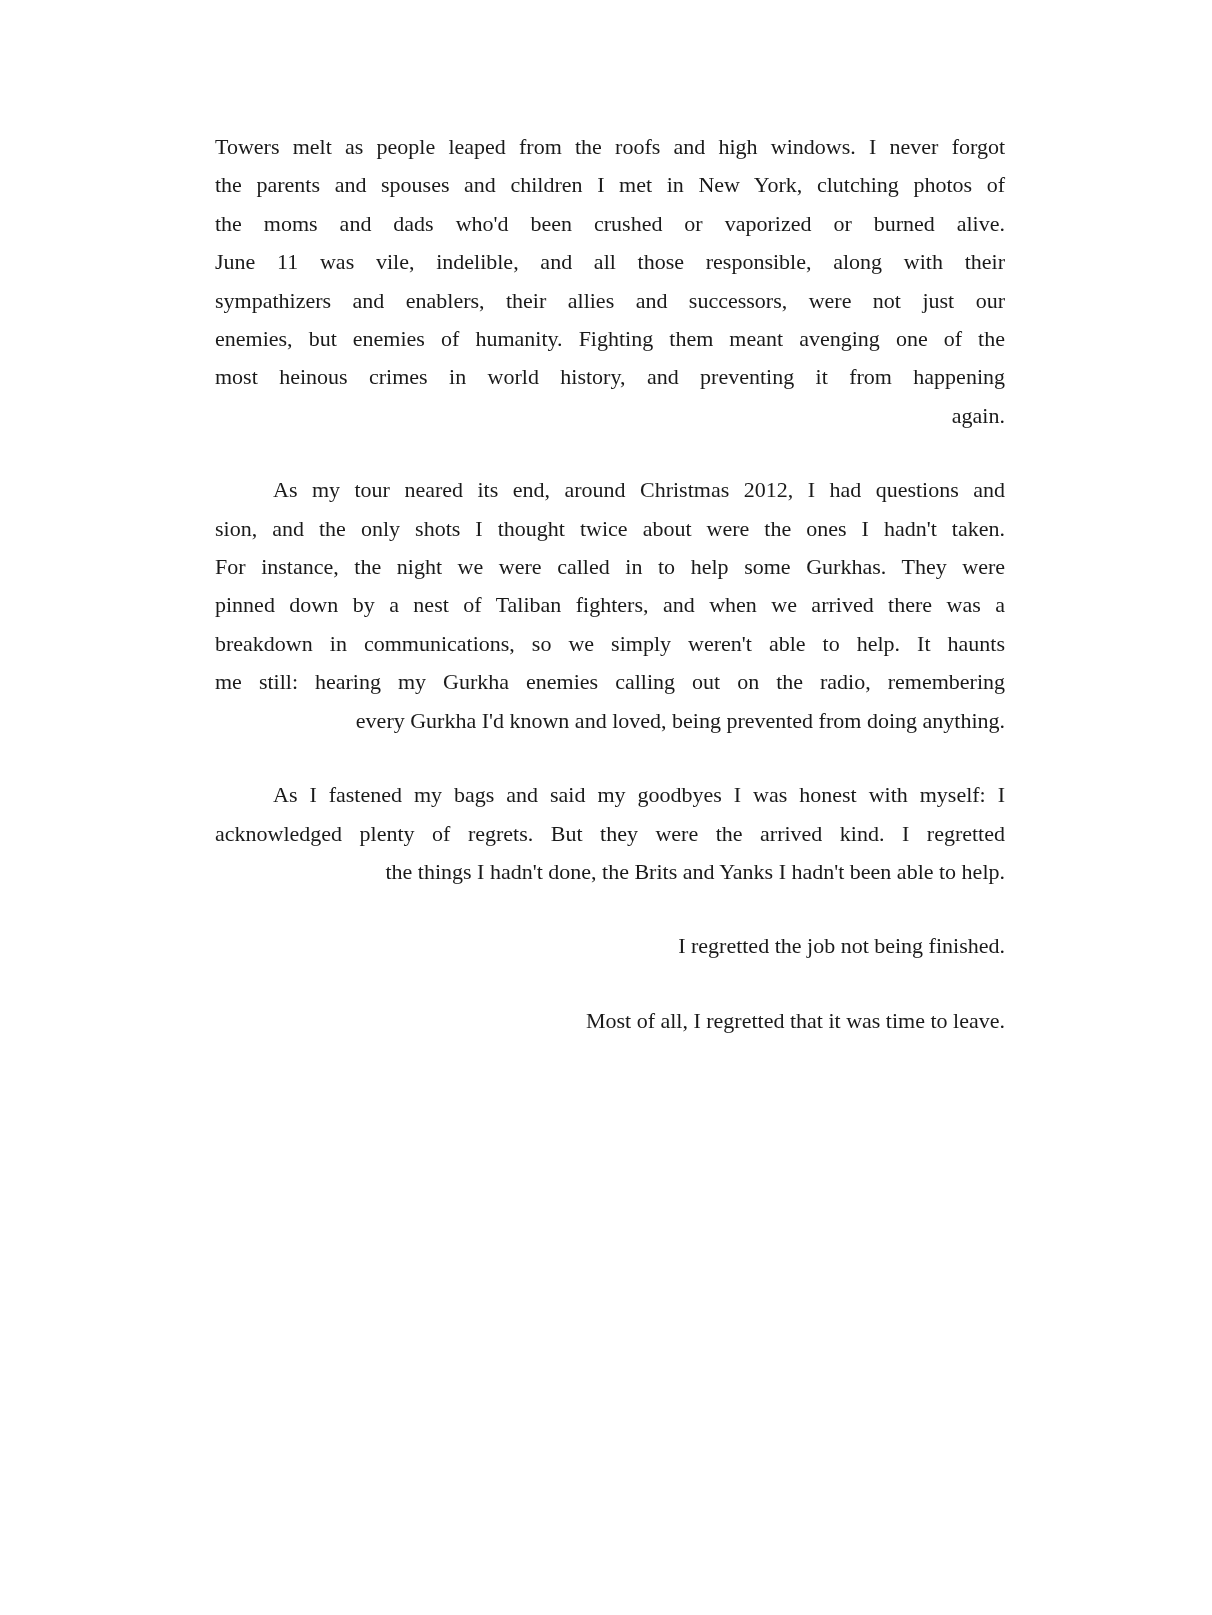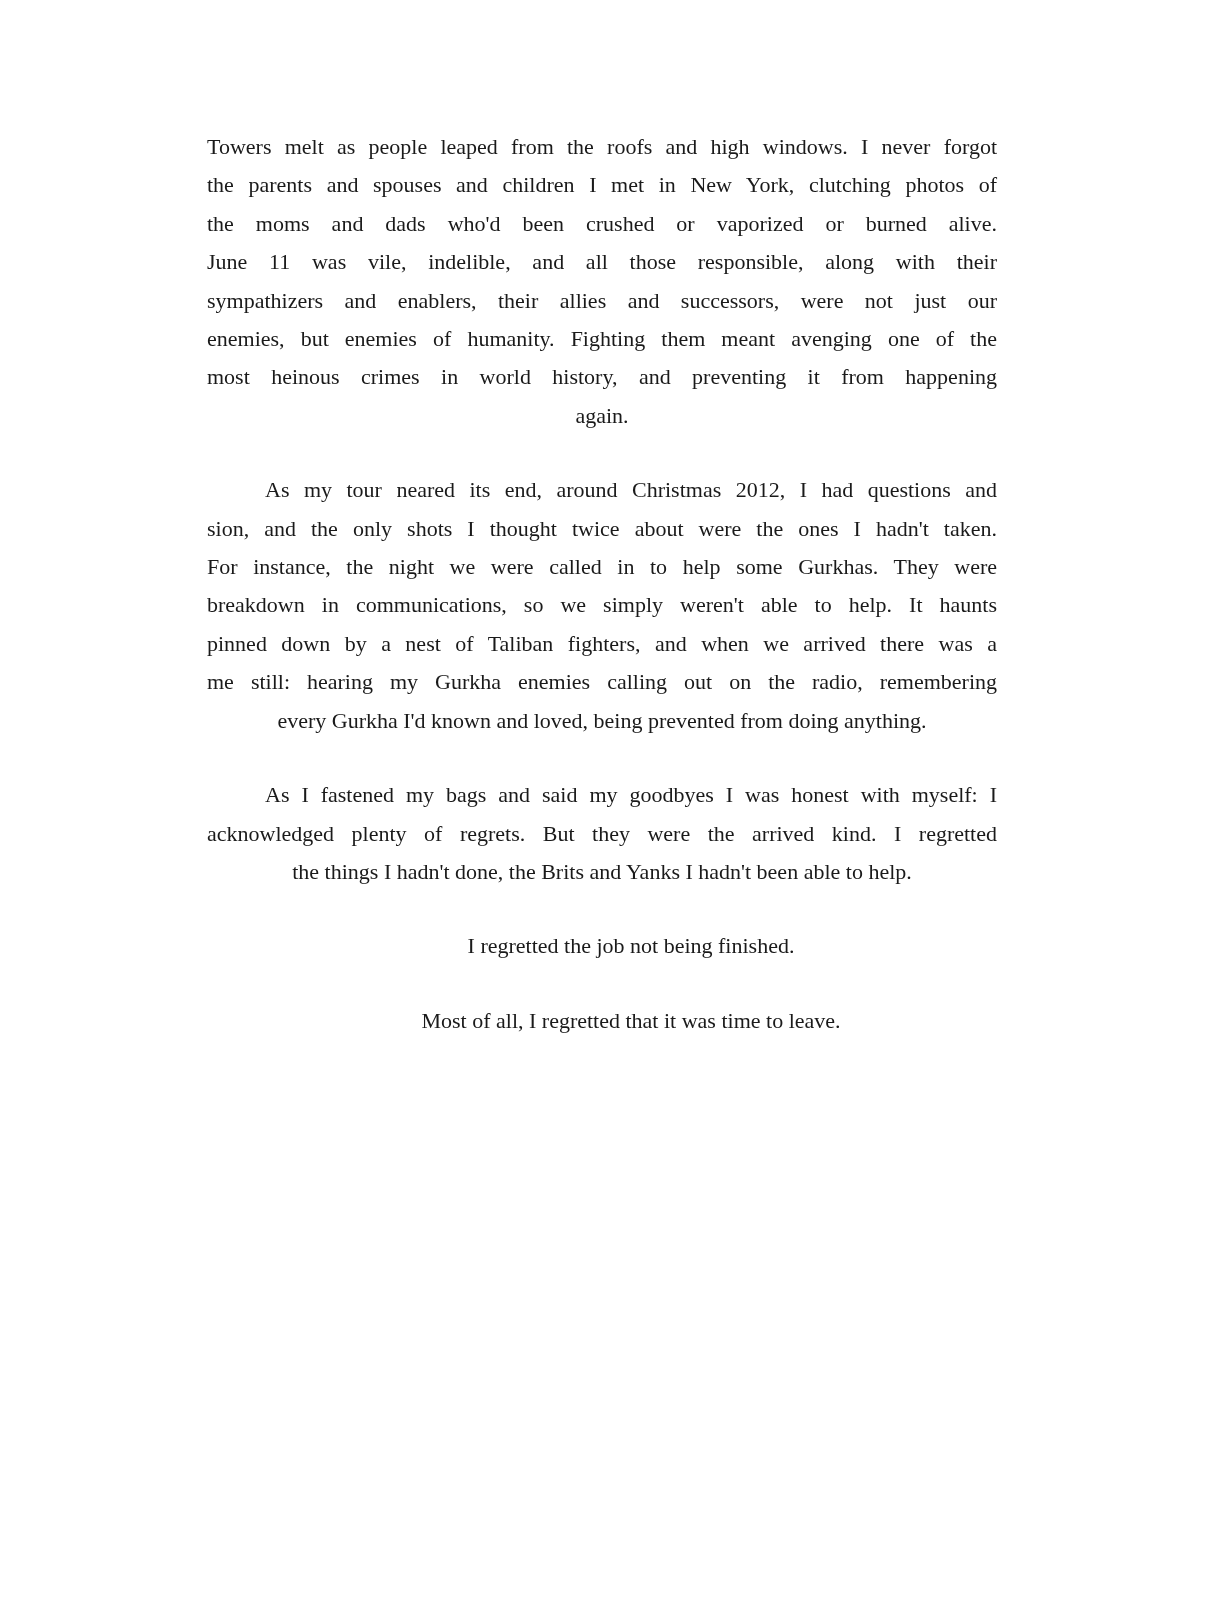--- a/index.html
+++ b/index.html
@@ -9,42 +9,42 @@
   body {
     width: 1212px;
     height: 1615px;
     background: #ffffff;
     position: relative;
     font-family: "Liberation Serif", serif;
     overflow: hidden;
   }
   .book-page {
     position: absolute;
-    left: 0;
+    left: 8px;
     top: 0;
     width: 1112px;
     height: 1615px;
     background: #ffffff;
   }
   .page-text {
     position: absolute;
     left: 207px;
     top: 128px;
     width: 790px;
   }
   .paragraph {
     margin: 0;
     padding: 0;
   }
   .line {
     font-family: "Liberation Serif", serif;
     font-size: 22px;
     line-height: 38.4px;
     color: #1a1a1a;
-    text-align: center;
+    text-align: right;
     white-space: normal;
   }
   
   .line.j {
     text-align: justify;
     text-align-last: justify;
   }
   
   .line.indent {
     text-indent: 58px;
@@ -63,22 +63,22 @@
         <div class="line j">June 11 was vile, indelible, and all those responsible, along with their</div>
         <div class="line j">sympathizers and enablers, their allies and successors, were not just our</div>
         <div class="line j">enemies, but enemies of humanity. Fighting them meant avenging one of the</div>
         <div class="line j">most heinous crimes in world history, and preventing it from happening</div>
         <div class="line">again.</div>
       </div>
       <div class="paragraph">
         <div class="line j indent">As my tour neared its end, around Christmas 2012, I had questions and</div>
         <div class="line j">sion, and the only shots I thought twice about were the ones I hadn't taken.</div>
         <div class="line j">For instance, the night we were called in to help some Gurkhas. They were</div>
+        <div class="line j">pinned down by a nest of Taliban fighters, and when we arrived there was a</div>
         <div class="line j">breakdown in communications, so we simply weren't able to help. It haunts</div>
-        <div class="line j">pinned down by a nest of Taliban fighters, and when we arrived there was a</div>
         <div class="line j">me still: hearing my Gurkha enemies calling out on the radio, remembering</div>
         <div class="line">every Gurkha I'd known and loved, being prevented from doing anything.</div>
       </div>
       <div class="paragraph">
         <div class="line j indent">As I fastened my bags and said my goodbyes I was honest with myself: I</div>
         <div class="line j">acknowledged plenty of regrets. But they were the arrived kind. I regretted</div>
         <div class="line">the things I hadn't done, the Brits and Yanks I hadn't been able to help.</div>
       </div>
       <div class="paragraph">
         <div class="line indent">I regretted the job not being finished.</div>

